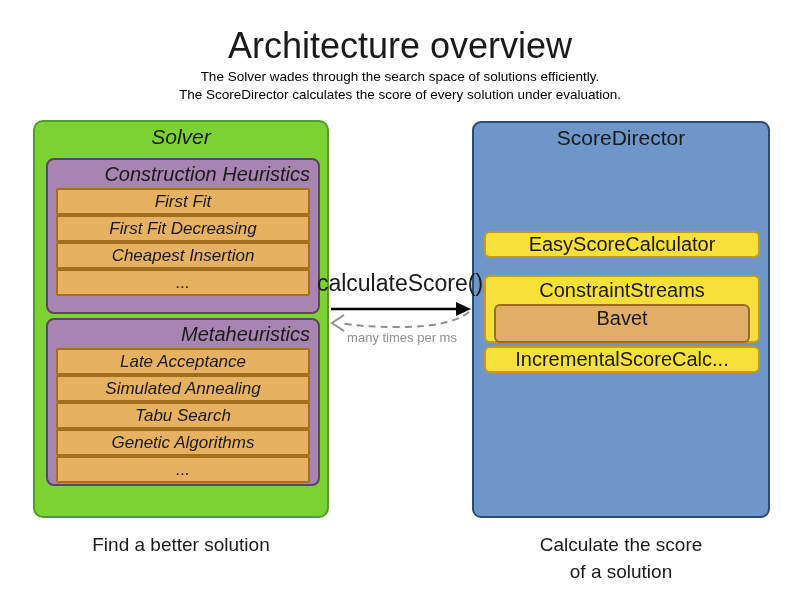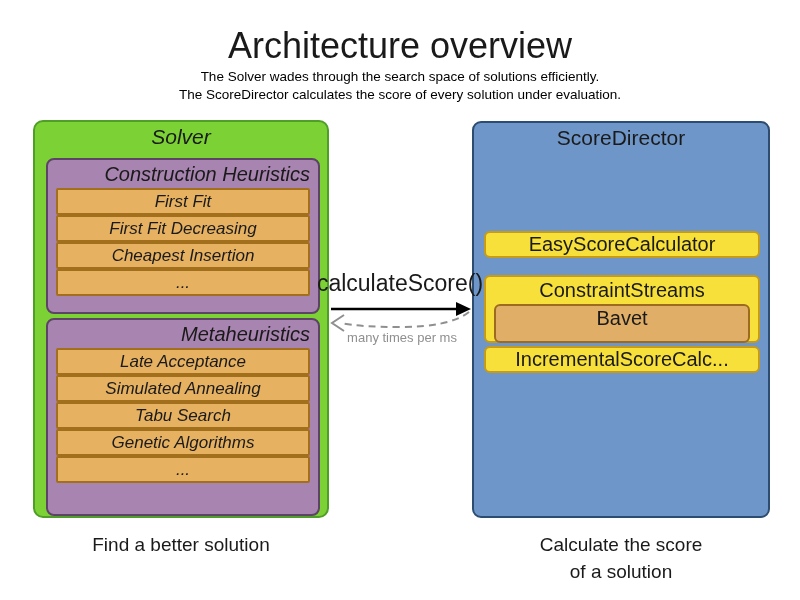--- a/index.html
+++ b/index.html
@@ -22,21 +22,21 @@
   .s1{top:69px;} .s2{top:87px;}
 
   
   .solver-box{position:absolute;left:33px;top:120px;width:296px;height:398px;
               background:var(--green-fill);border:2px solid var(--green-border);border-radius:10px;font-style:italic;}
   .box-title{width:100%;text-align:center;font-size:21px;padding-top:3px;}
 
   .group{position:absolute;left:11px;width:274px;background:var(--purple-fill);
          border:2px solid var(--purple-border);border-radius:8px;padding:0 8px;}
   .g1{top:36px;height:156px;}
-  .g2{top:196px;height:198px;}
+  .g2{top:196px;height:168px;}
   .group-title{text-align:right;font-size:20px;line-height:28px;height:28px;}
   .item{height:27px;background:var(--orange-fill);
         border:2px solid var(--orange-border);border-radius:2px;
         text-align:center;font-size:17px;line-height:23px;}
 
   
   .score-box{position:absolute;left:472px;top:121px;width:298px;height:397px;
              background:var(--blue-fill);border:2px solid var(--blue-border);border-radius:9px;}
   .calc-stack{position:absolute;left:10px;top:108px;width:276px;}
   .calc{background:var(--yellow-fill);border:2px solid var(--yellow-border);border-radius:6px;

